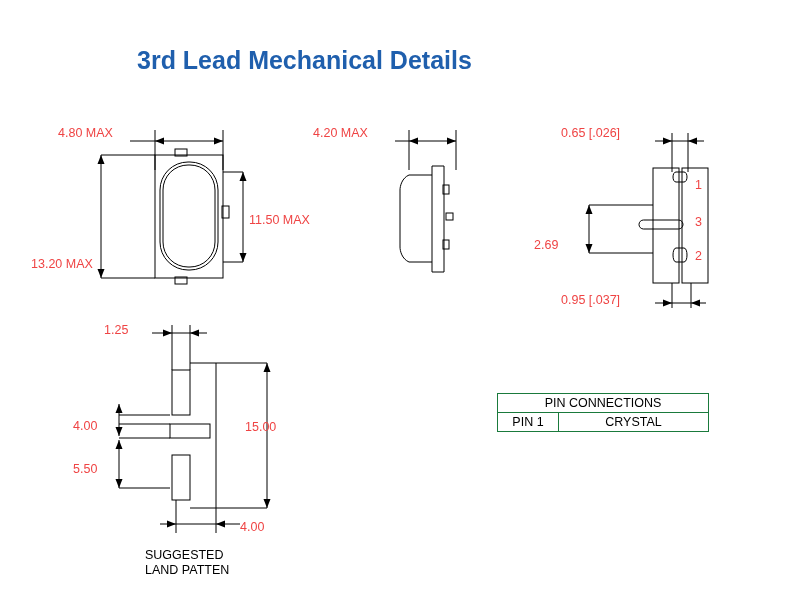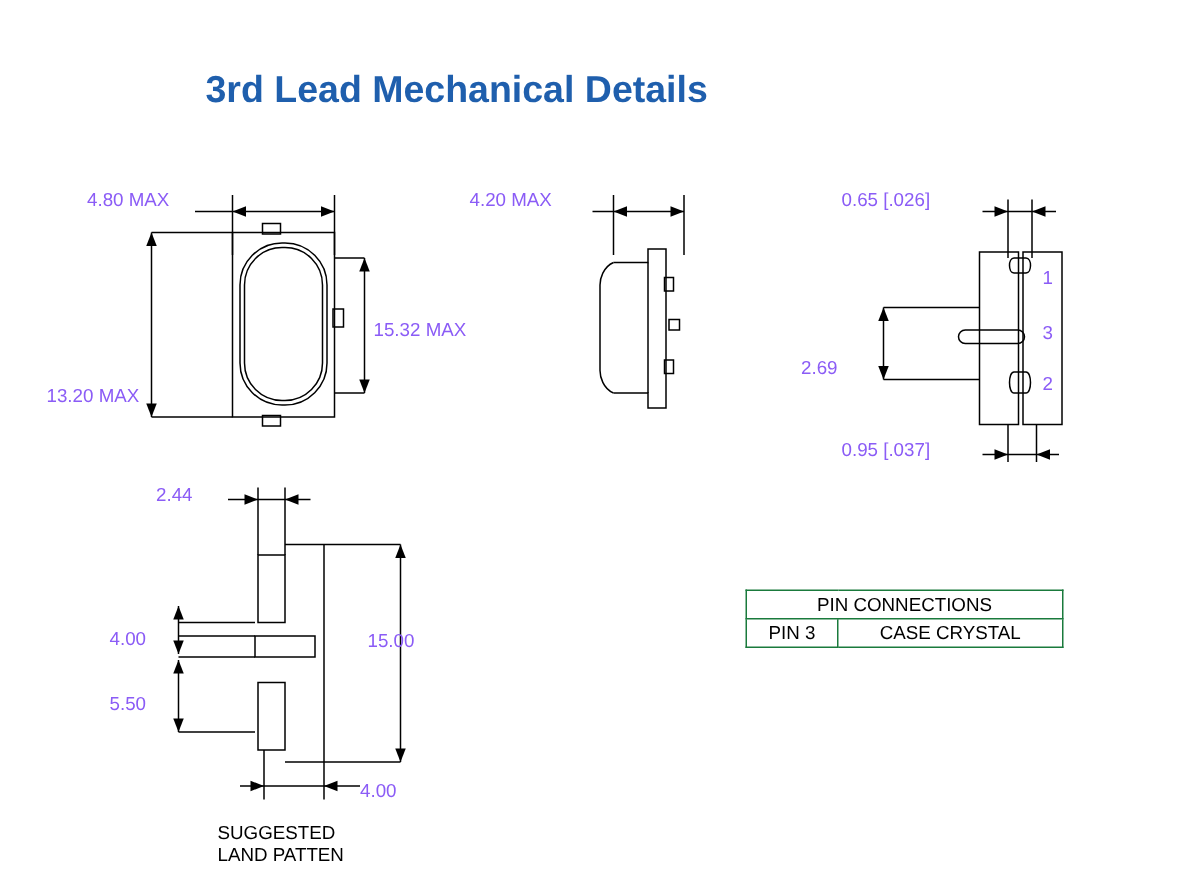--- a/index.html
+++ b/index.html
@@ -28,21 +28,21 @@
     top: 46px;
     font-size: 25px;
     font-weight: bold;
     color: #1F5FAD;
     letter-spacing: 0px;
     white-space: nowrap;
   }
   .lbl {
     position: absolute;
     font-size: 12.5px;
-    color: #8b5cf6;
+    color: #ef4444;
     white-space: nowrap;
     line-height: 1.15;
   }
   svg.draw {
     position: absolute;
     left: 0;
     top: 0;
     width: 797px;
     height: 596px;
     pointer-events: none;
@@ -193,48 +193,48 @@
       <line x1="176" y1="500" x2="176" y2="533"></line>
       <line x1="216" y1="363" x2="216" y2="533"></line>
       <line x1="160" y1="524" x2="240" y2="524"></line>
       <polygon points="176,524 167,520.5 167,527.5" fill="#000" stroke="none"></polygon>
       <polygon points="216,524 225,520.5 225,527.5" fill="#000" stroke="none"></polygon>
     </g>
   </svg>
 
   <div class="lbl" style="left:58px; top:126px;">4.80 MAX</div>
   <div class="lbl" style="left:31px; top:213px;margin-top:44px;">13.20 MAX</div>
-  <div class="lbl" style="left:249px; top:213px;">15.32 MAX</div>
+  <div class="lbl" style="left:249px; top:213px;">11.50 MAX</div>
 
   <div class="lbl" style="left:313px; top:126px;">4.20 MAX</div>
 
   <div class="lbl" style="left:561px; top:126px;">0.65 [.026]</div>
   <div class="lbl" style="left:561px; top:293px;">0.95 [.037]</div>
   <div class="lbl" style="left:534px; top:238px;">2.69</div>
 
   <div class="lbl" style="left:695px; top:178px;">1</div>
   <div class="lbl" style="left:695px; top:215px;">3</div>
   <div class="lbl" style="left:695px; top:249px;">2</div>
 
-  <div class="lbl" style="left:104px; top:323px;">2.44</div>
+  <div class="lbl" style="left:104px; top:323px;">1.25</div>
   <div class="lbl" style="left:73px; top:419px;">4.00</div>
   <div class="lbl" style="left:73px; top:462px;">5.50</div>
   <div class="lbl" style="left:245px; top:420px;">15.00</div>
   <div class="lbl" style="left:240px; top:520px;">4.00</div>
 
   <div class="caption" style="left:145px; top:548px;">SUGGESTED</div>
   <div class="caption" style="left:145px; top:563px;">LAND PATTEN</div>
 
   <table class="pin-table">
     <thead>
       <tr>
         <th colspan="2" style="border-color: rgb(26, 122, 60);">PIN CONNECTIONS</th>
       </tr>
     </thead>
     <tbody>
       <tr>
-        <td class="pin-col" style="border-color: rgb(26, 122, 60);">PIN 3</td>
-        <td style="border-color: rgb(26, 122, 60);">CASE CRYSTAL</td>
+        <td class="pin-col" style="border-color: rgb(26, 122, 60);">PIN 1</td>
+        <td style="border-color: rgb(26, 122, 60);">CRYSTAL</td>
       </tr>
     </tbody>
   </table>
 
 </div>
 
 </body></html>

